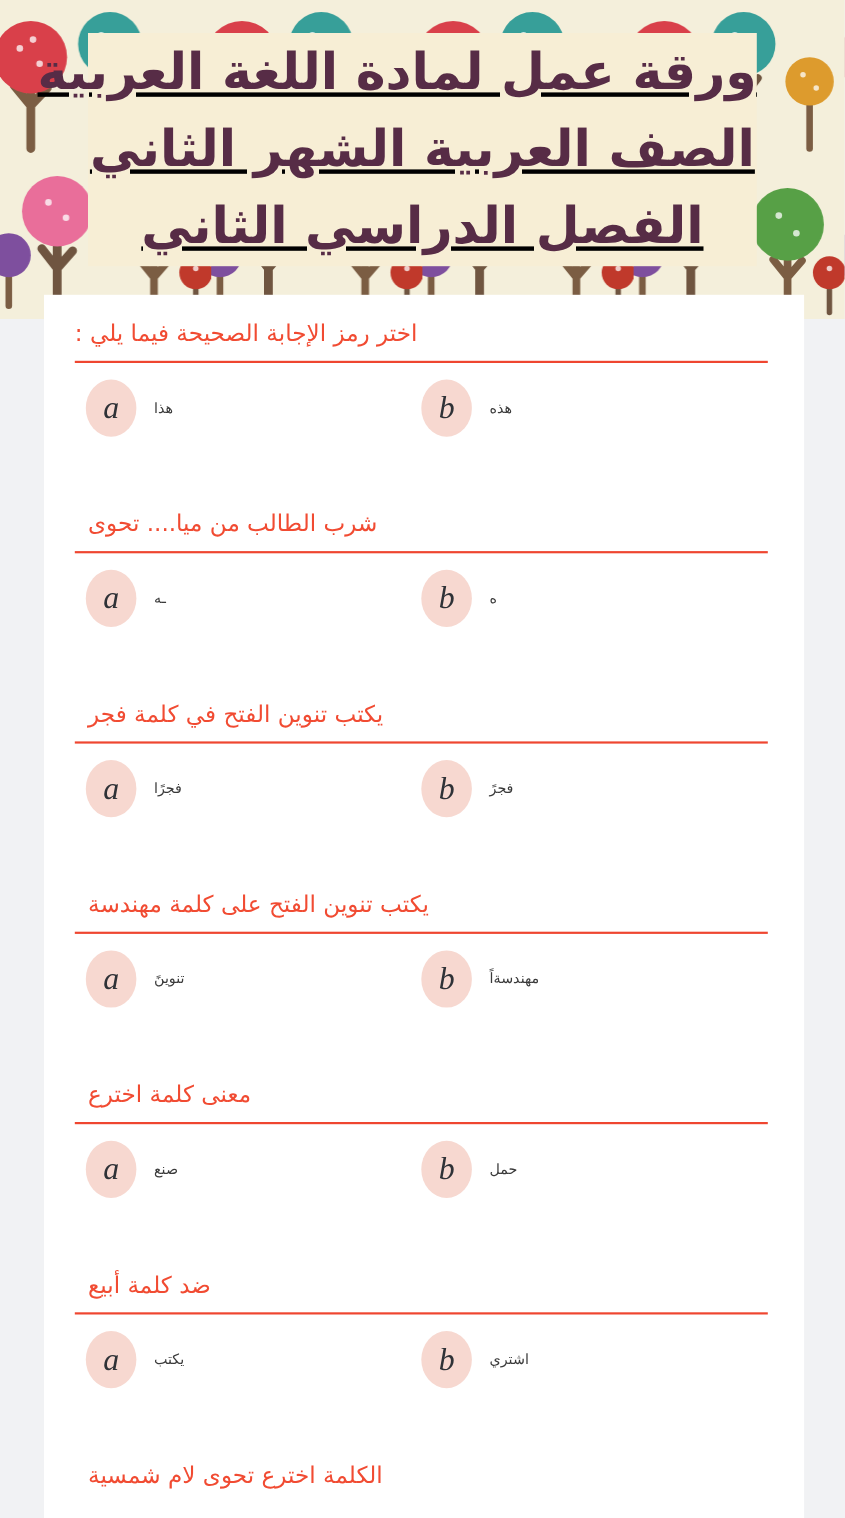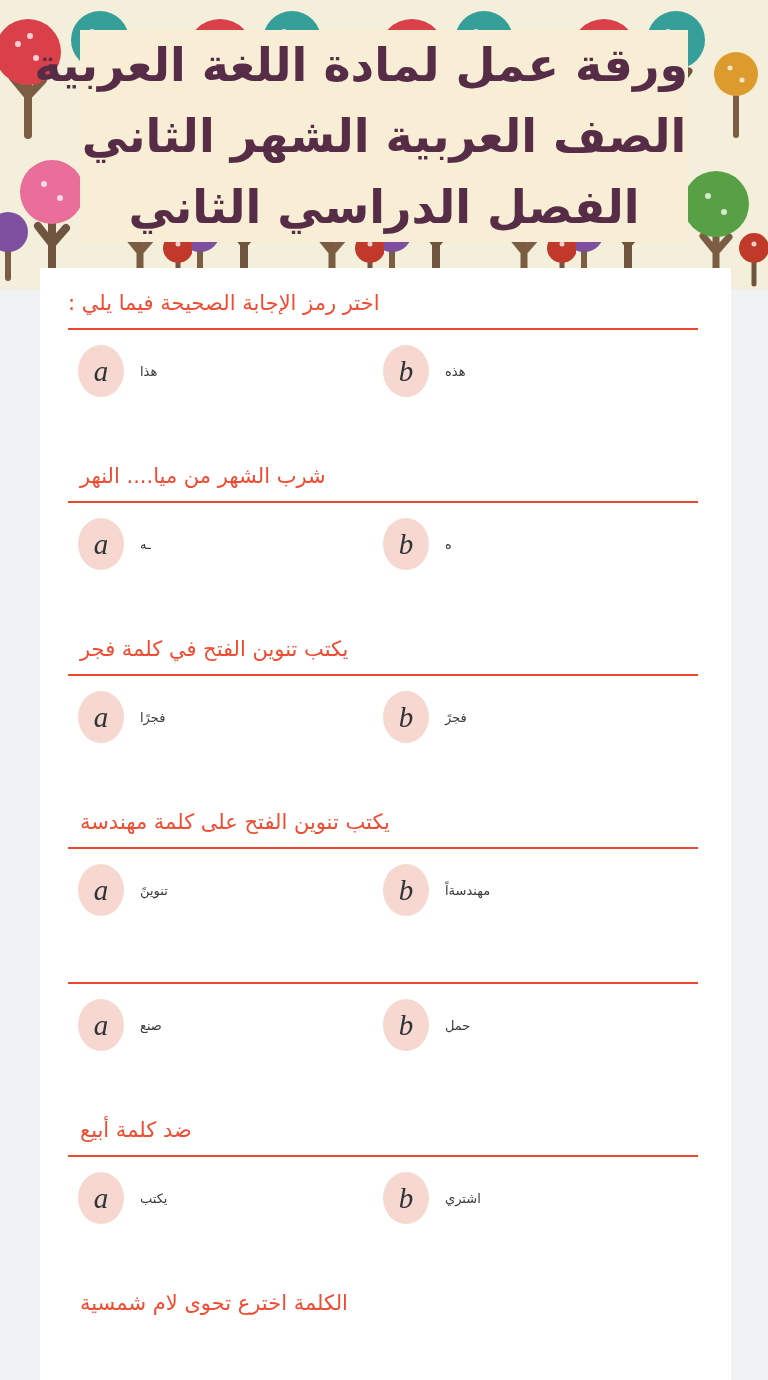--- a/index.html
+++ b/index.html
@@ -12,22 +12,22 @@
     font-family: "DejaVu Sans", sans-serif;
   }
   .page { position: relative; width: 768px; height: 1380px; }
 
   
   .header { position: relative; width: 768px; height: 290px; }
   .header svg { position: absolute; left: 0; top: 0; display: block; }
   .title-box {
     position: absolute; left: 80px; top: 30px; width: 608px; height: 212px;
     background: #f7eed5;
-    display: flex; flex-direction: column; justify-content: space-between;
-    text-align: center; direction: rtl;
+    display: flex; flex-direction: column; justify-content: flex-start;
+    text-align: center; direction: rtl; text-decoration: underline;
   }
   .title-line {
     color: #572c46; font-weight: bold; font-size: 46px; line-height: 70px;
     white-space: nowrap;
   }
 
   
   .card {
     position: relative; margin: -22px 37px 8px 40px; background: #ffffff;
     min-height: 1112px; box-sizing: border-box;
@@ -120,21 +120,21 @@
           <div class="opt-label">هذا</div>
         </div>
         <div class="opt">
           <div class="badge">b</div>
           <div class="opt-label">هذه</div>
         </div>
       </div>
     </div>
 
     <div class="q">
-      <div class="q-title">شرب الشهر من ميا.... النهر</div>
+      <div class="q-title">شرب الطالب من ميا.... تحوى</div>
       <hr class="q-divider">
       <div class="opts">
         <div class="opt left">
           <div class="badge">a</div>
           <div class="opt-label">ـه</div>
         </div>
         <div class="opt">
           <div class="badge">b</div>
           <div class="opt-label">ه</div>
         </div>
@@ -165,20 +165,21 @@
           <div class="opt-label">تنوينً</div>
         </div>
         <div class="opt">
           <div class="badge">b</div>
           <div class="opt-label">مهندسةاً</div>
         </div>
       </div>
     </div>
 
     <div class="q">
+      <div class="q-title">معنى كلمة اخترع</div>
       <hr class="q-divider">
       <div class="opts">
         <div class="opt left">
           <div class="badge">a</div>
           <div class="opt-label">صنع</div>
         </div>
         <div class="opt">
           <div class="badge">b</div>
           <div class="opt-label">حمل</div>
         </div>

